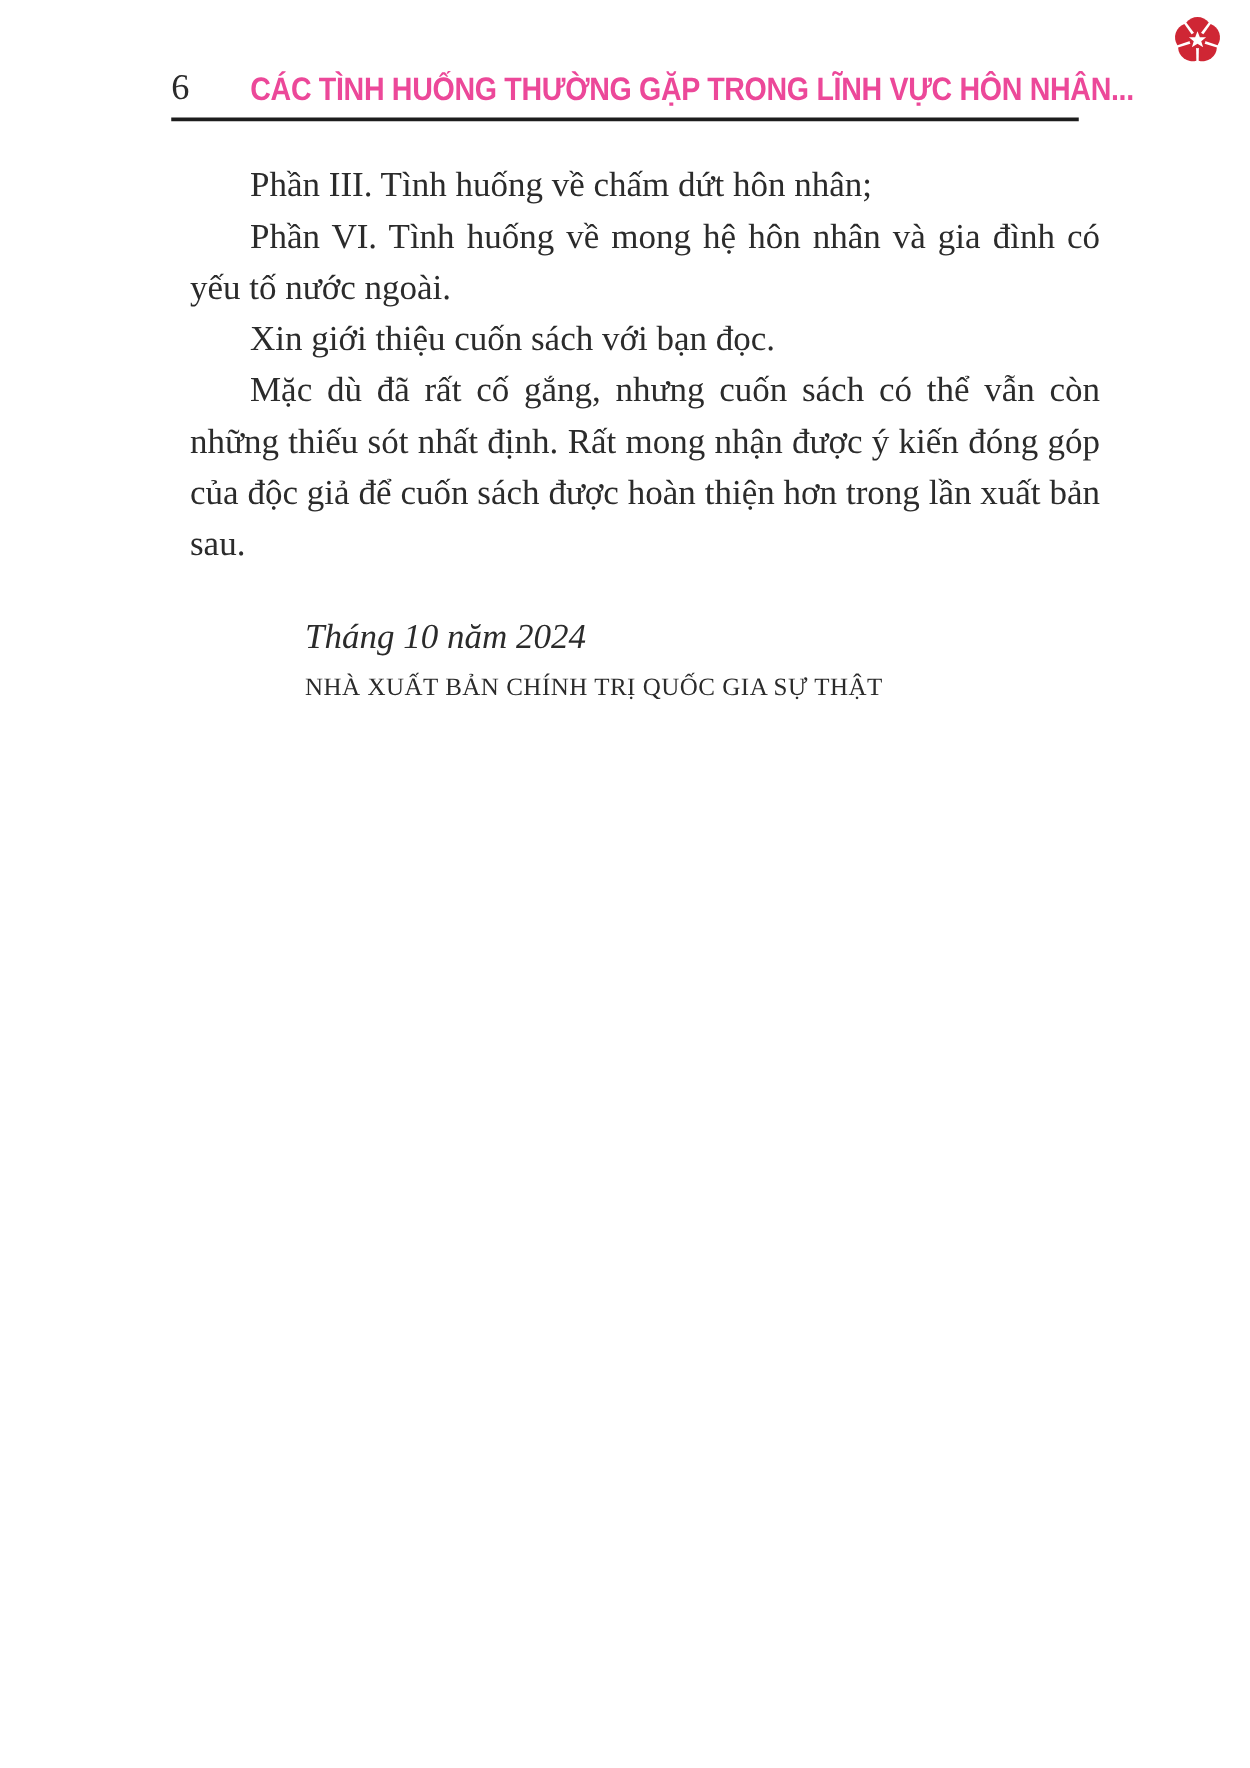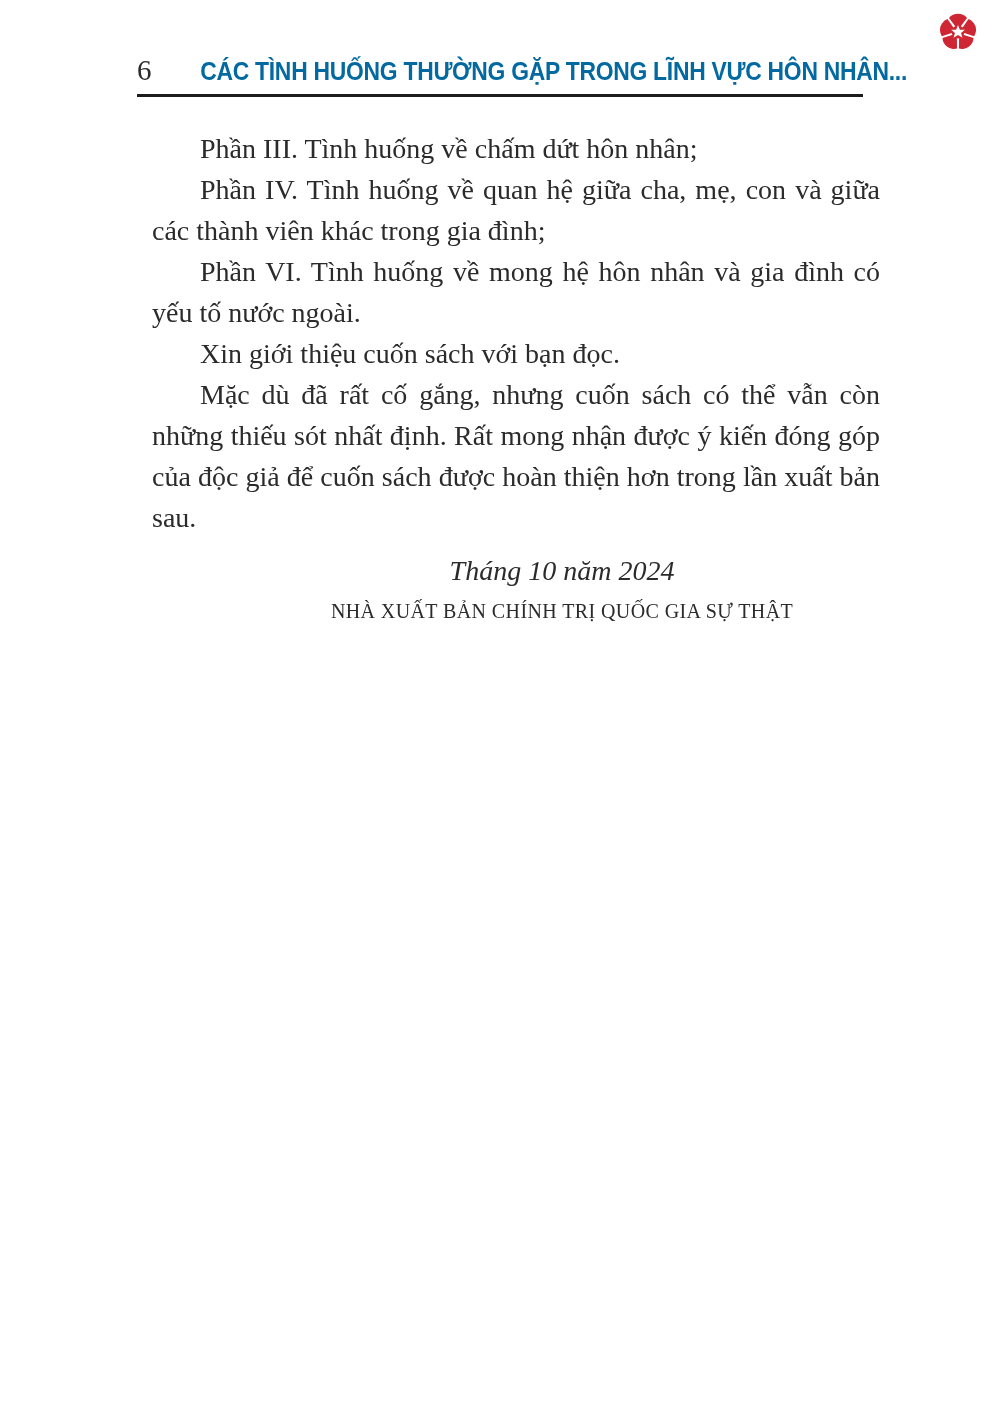--- a/index.html
+++ b/index.html
@@ -26,21 +26,21 @@
     font-size:29px;
     color:#2b2b2b;
     flex:0 0 auto;
   }
   .running-title {
     flex:1 1 auto;
     text-align:center;
     font-family:"Liberation Sans", sans-serif;
     font-weight:700;
     font-size:26px;
-    color:#0369a1;
+    color:#ec4899;
     white-space:nowrap;
   }
   .running-title .squeeze {
     display:inline-block;
     transform:scaleX(0.88);
     transform-origin:center bottom;
     letter-spacing:-0.3px;
   }
   .flower {
     position:absolute;
@@ -56,23 +56,23 @@
     width:728px;
     font-size:28px;
     line-height:41px;
     text-align:justify;
   }
   .content p {
     margin:0;
     text-indent:48px;
   }
   .signature {
-    margin-top:12px;
+    margin-top:33px;
     margin-left:92px;
-    text-align:center;
+    text-align:left;
   }
   .sig-date {
     font-style:italic;
     font-size:28px;
     line-height:41px;
   }
   .sig-publisher {
     font-size:20px;
     line-height:41px;
     letter-spacing:0.4px;
@@ -106,21 +106,20 @@
       <g transform="rotate(288)">
           <path d="M0,-2 L-9,-14 A 11.5 11.5 0 0 1 9,-14 Z"></path>
         </g>
       <circle cx="0" cy="0" r="6.5"></circle>
     </g>
     <path fill="#ffffff" d="M0,-7 L1.9,-2.3 L6.9,-2.2 L3,0.9 L4.5,5.7 L0,2.9 L-4.5,5.7 L-3,0.9 L-6.9,-2.2 L-1.9,-2.3 Z"></path>
   </svg>
 
   <div class="content">
     <p>Phần III. Tình huống về chấm dứt hôn nhân;</p>
-    <p>Phần IV. Tình huống về quan hệ giữa cha, mẹ, con và giữa các thành viên khác trong gia đình;</p>
     <p>Phần VI. Tình huống về mong hệ hôn nhân và gia đình có yếu tố nước ngoài.</p>
     <p>Xin giới thiệu cuốn sách với bạn đọc.</p>
     <p>Mặc dù đã rất cố gắng, nhưng cuốn sách có thể vẫn còn những thiếu sót nhất định. Rất mong nhận được ý kiến đóng góp của độc giả để cuốn sách được hoàn thiện hơn trong lần xuất bản sau.</p>
 
     <div class="signature">
       <div class="sig-date">Tháng 10 năm 2024</div>
       <div class="sig-publisher">NHÀ XUẤT BẢN CHÍNH TRỊ QUỐC GIA SỰ THẬT</div>
     </div>
   </div>
 

